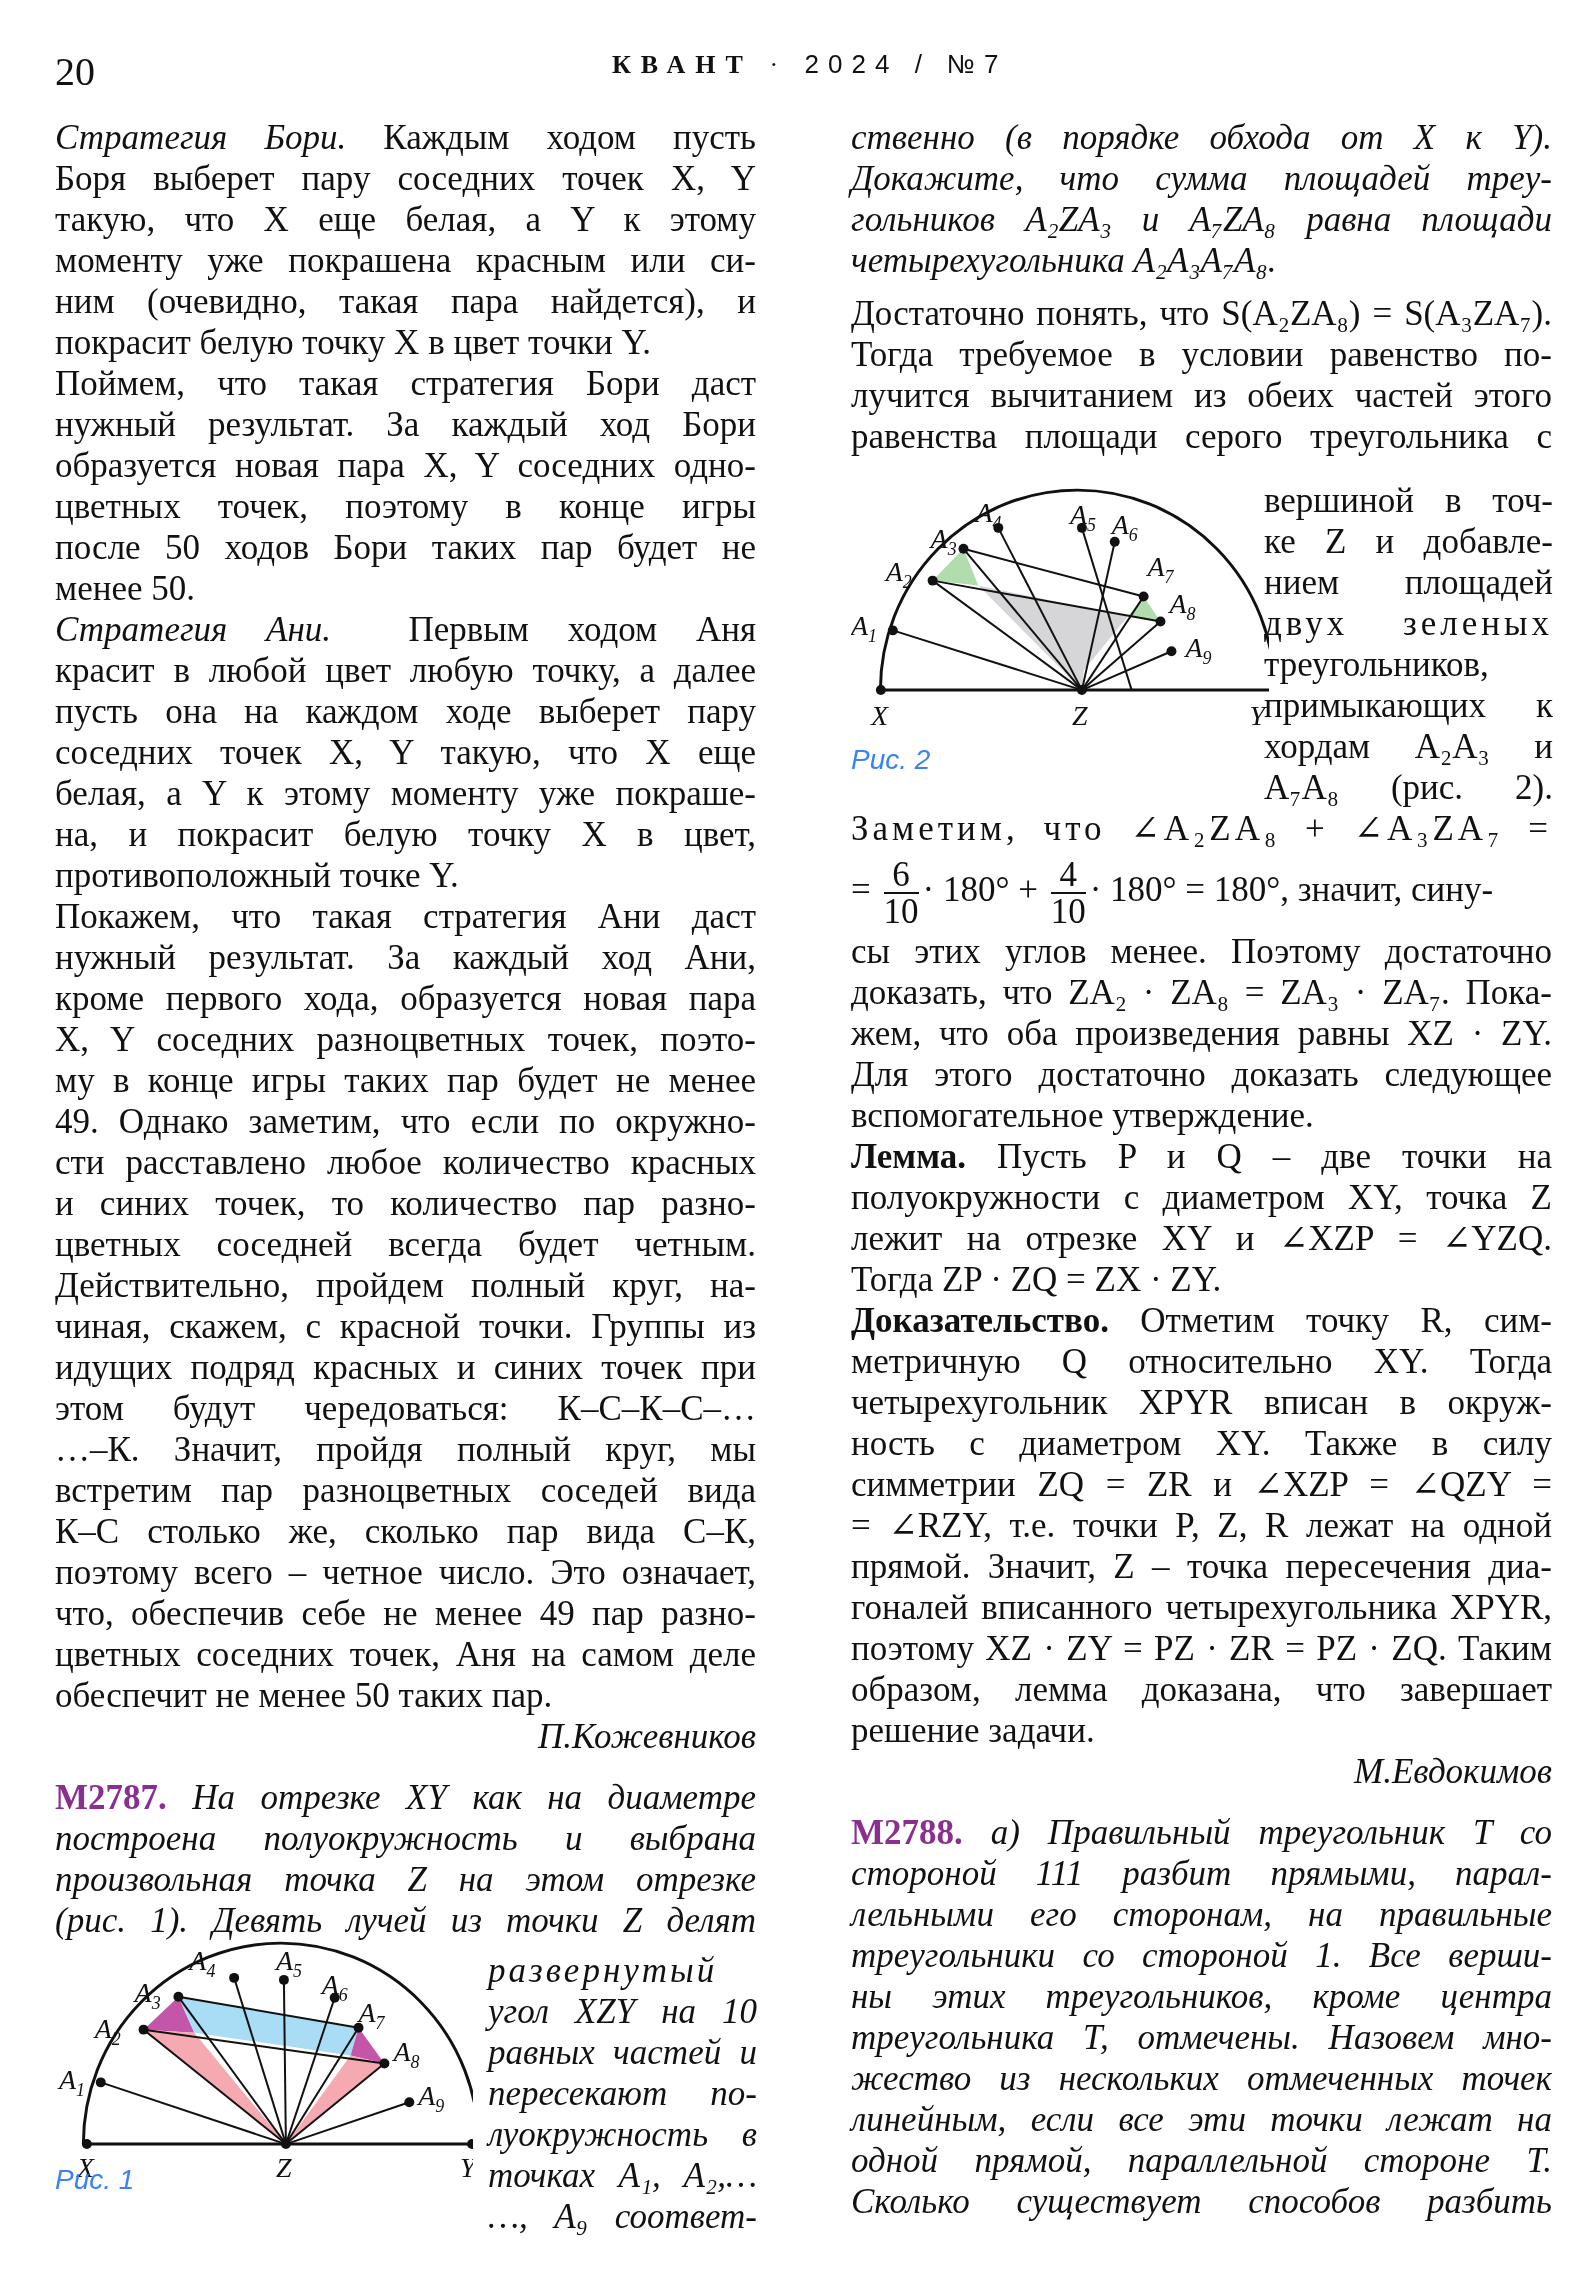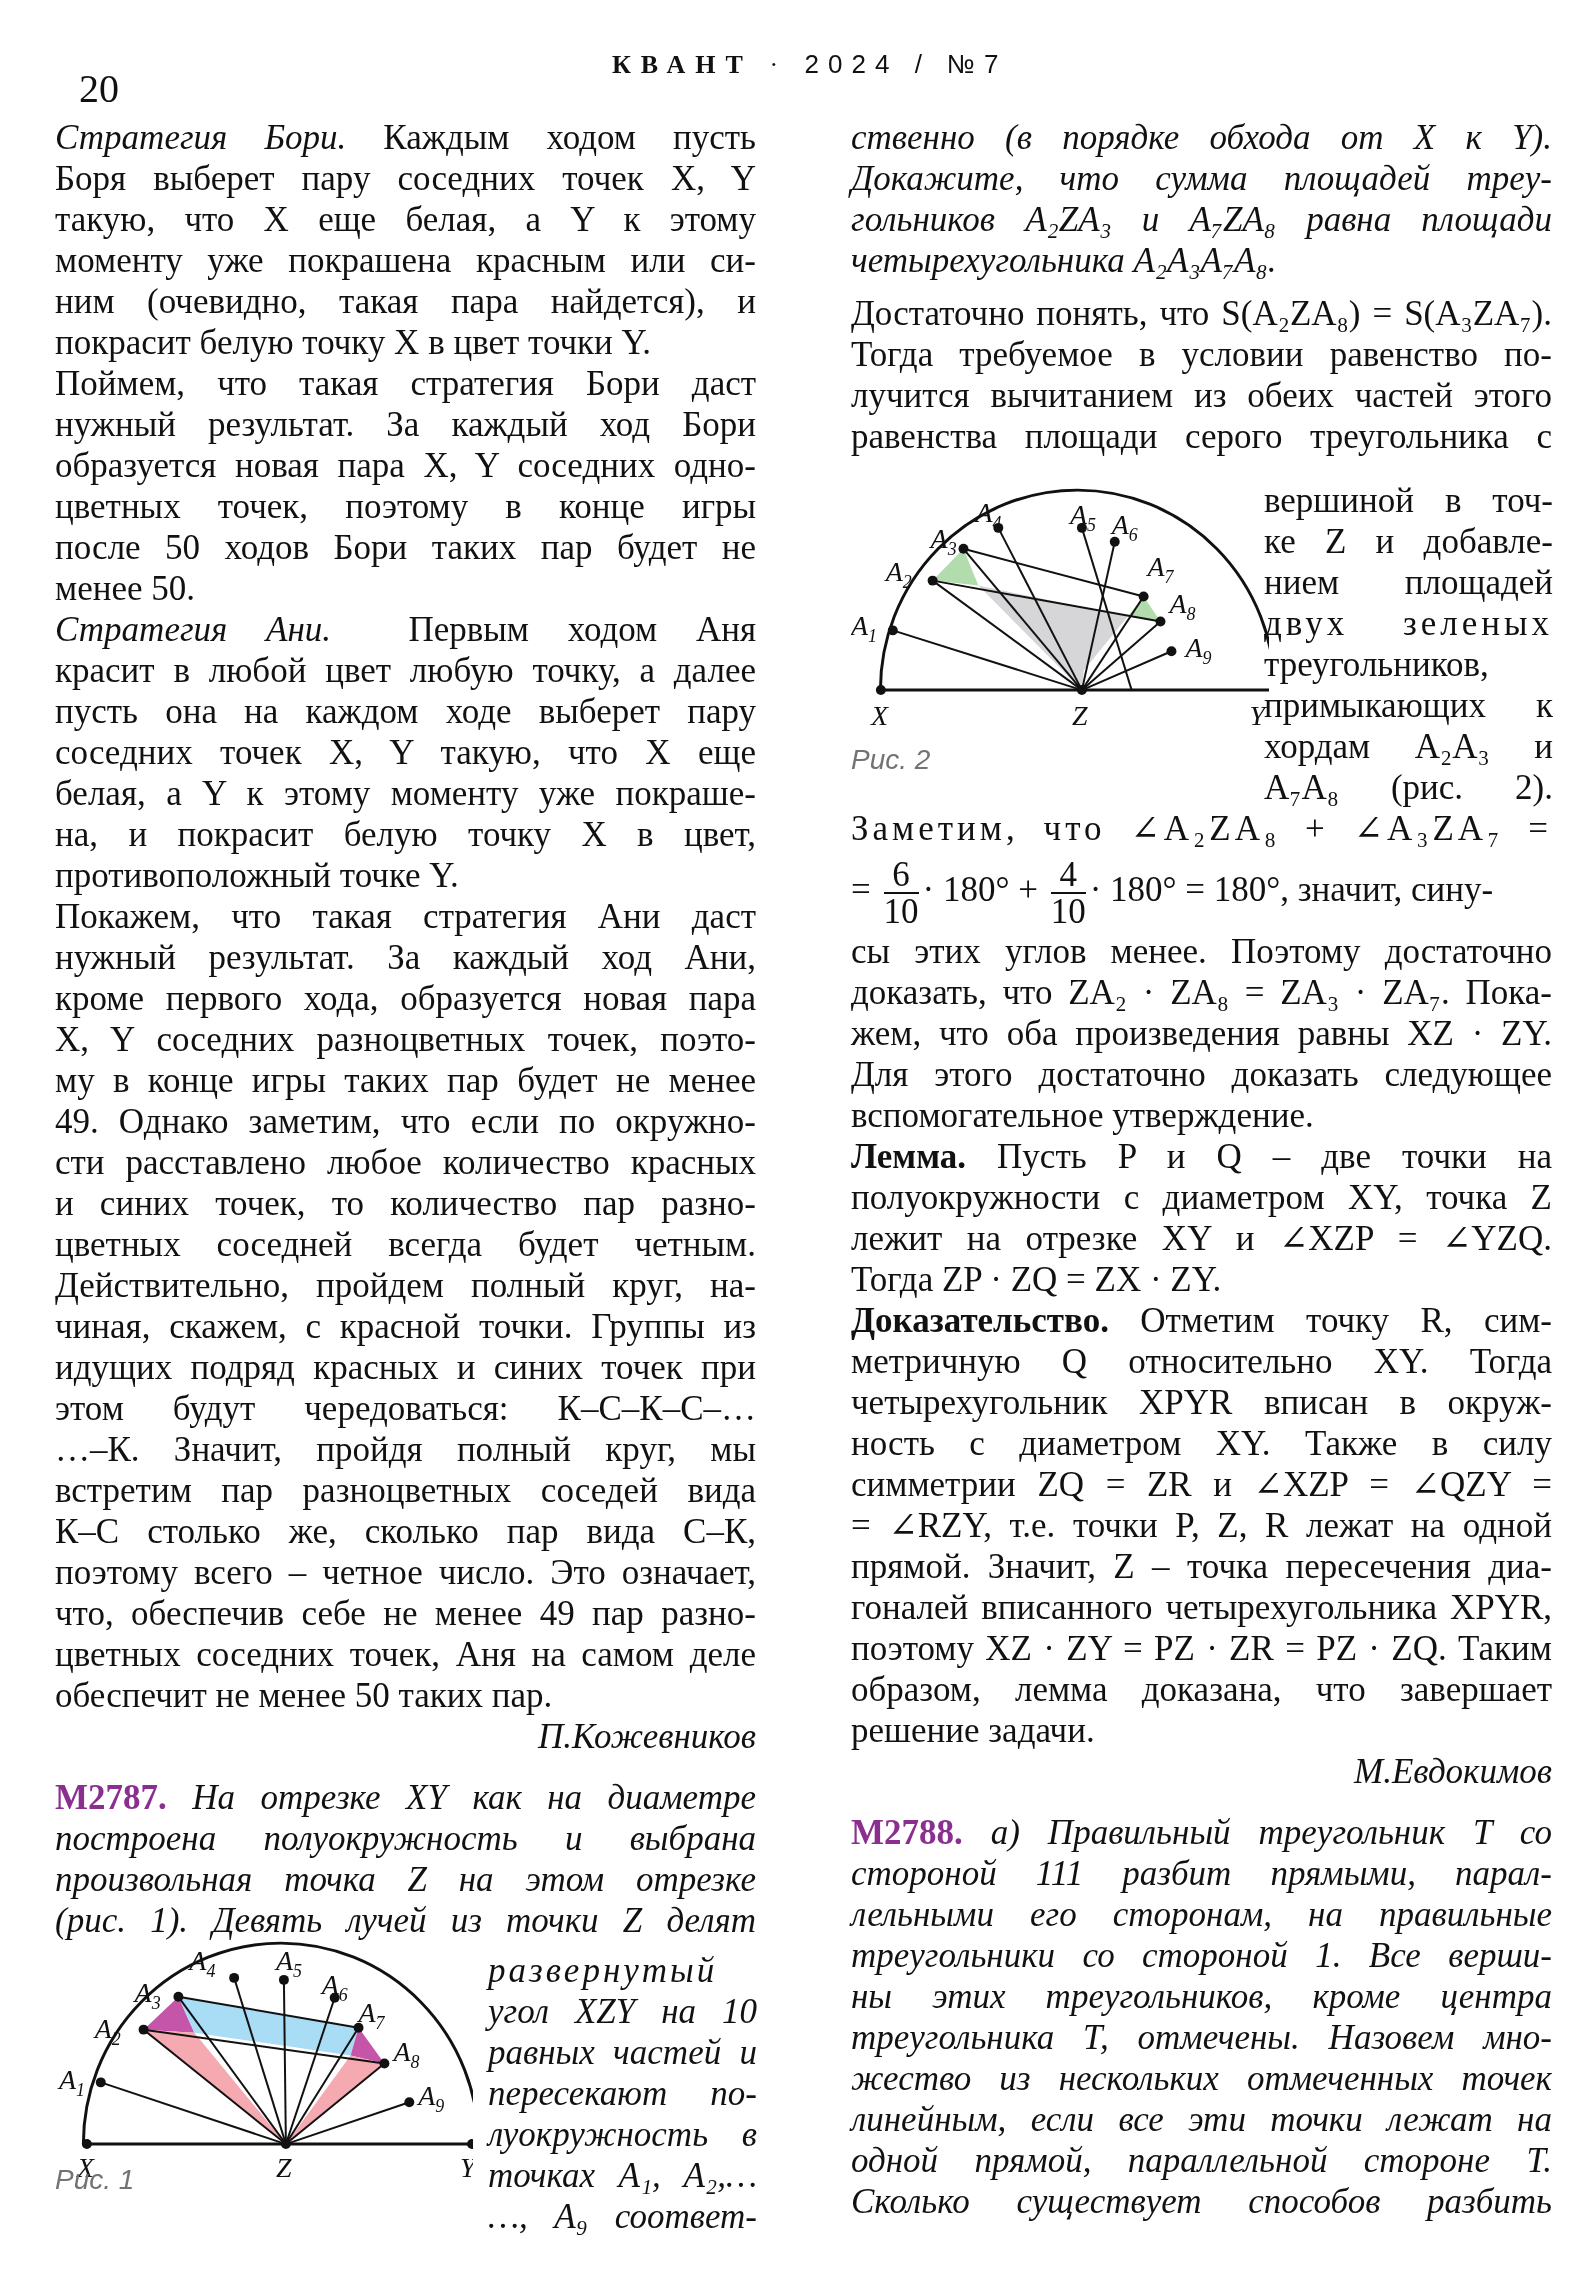--- a/index.html
+++ b/index.html
@@ -1,33 +1,33 @@
 <!DOCTYPE html>
 <html><head>
 <meta charset="utf-8">
 <style>
   html, body { margin: 0; padding: 0; background: #ffffff; }
   body { width: 1592px; height: 2289px; position: relative; overflow: hidden;
          font-family: "Liberation Serif", "DejaVu Serif", serif; color: #111; }
-  .pagenum { position: absolute; left: 55px; top: 65px; font-size: 40px; margin-left: 24px; }
+  .pagenum { position: absolute; left: 55px; top: 48px; font-size: 40px; }
   .running { position: absolute; left: 612px; top: 49px; font-size: 26px; letter-spacing: 10px; }
   .running .mag { font-weight: bold; }
   .running .issue { font-family: "Liberation Sans", "DejaVu Sans", sans-serif; font-weight: normal; letter-spacing: 9px; }
   .col { position: absolute; top: 117px; width: 701px; }
   .col.left { left: 55px; }
   .col.right { left: 851px; }
   .line { height: 41px; line-height: 41px; font-size: 35px; white-space: nowrap; overflow: visible; }
   .just { text-align: justify; text-align-last: justify; }
   .it { font-style: italic; }
   .b { font-weight: bold; margin-top: 24px; }
   .prob { color: #8a2f8f; font-weight: bold; font-style: normal; }
   .author { text-align: right; font-style: italic; }
   .fig { position: absolute; }
   .fig svg { display: block; }
-  .caption { position: absolute; font-family: "Liberation Sans", "DejaVu Sans", sans-serif; font-style: italic; font-size: 28px; color: #737373; }
+  .caption { position: absolute; font-family: "Liberation Sans", "DejaVu Sans", sans-serif; font-style: italic; font-size: 28px; color: #3b82f6; }
   .gap { height: 20px; }
   .frac { display: inline-block; vertical-align: middle; text-align: center; line-height: 1; margin: 0 4px; }
   .frac span { display: block; }
   .frac .num { border-bottom: 2px solid #111; padding: 0 4px; }
 </style>
 </head>
 <body>
 
 <div class="pagenum">20</div>
 <div class="running">

